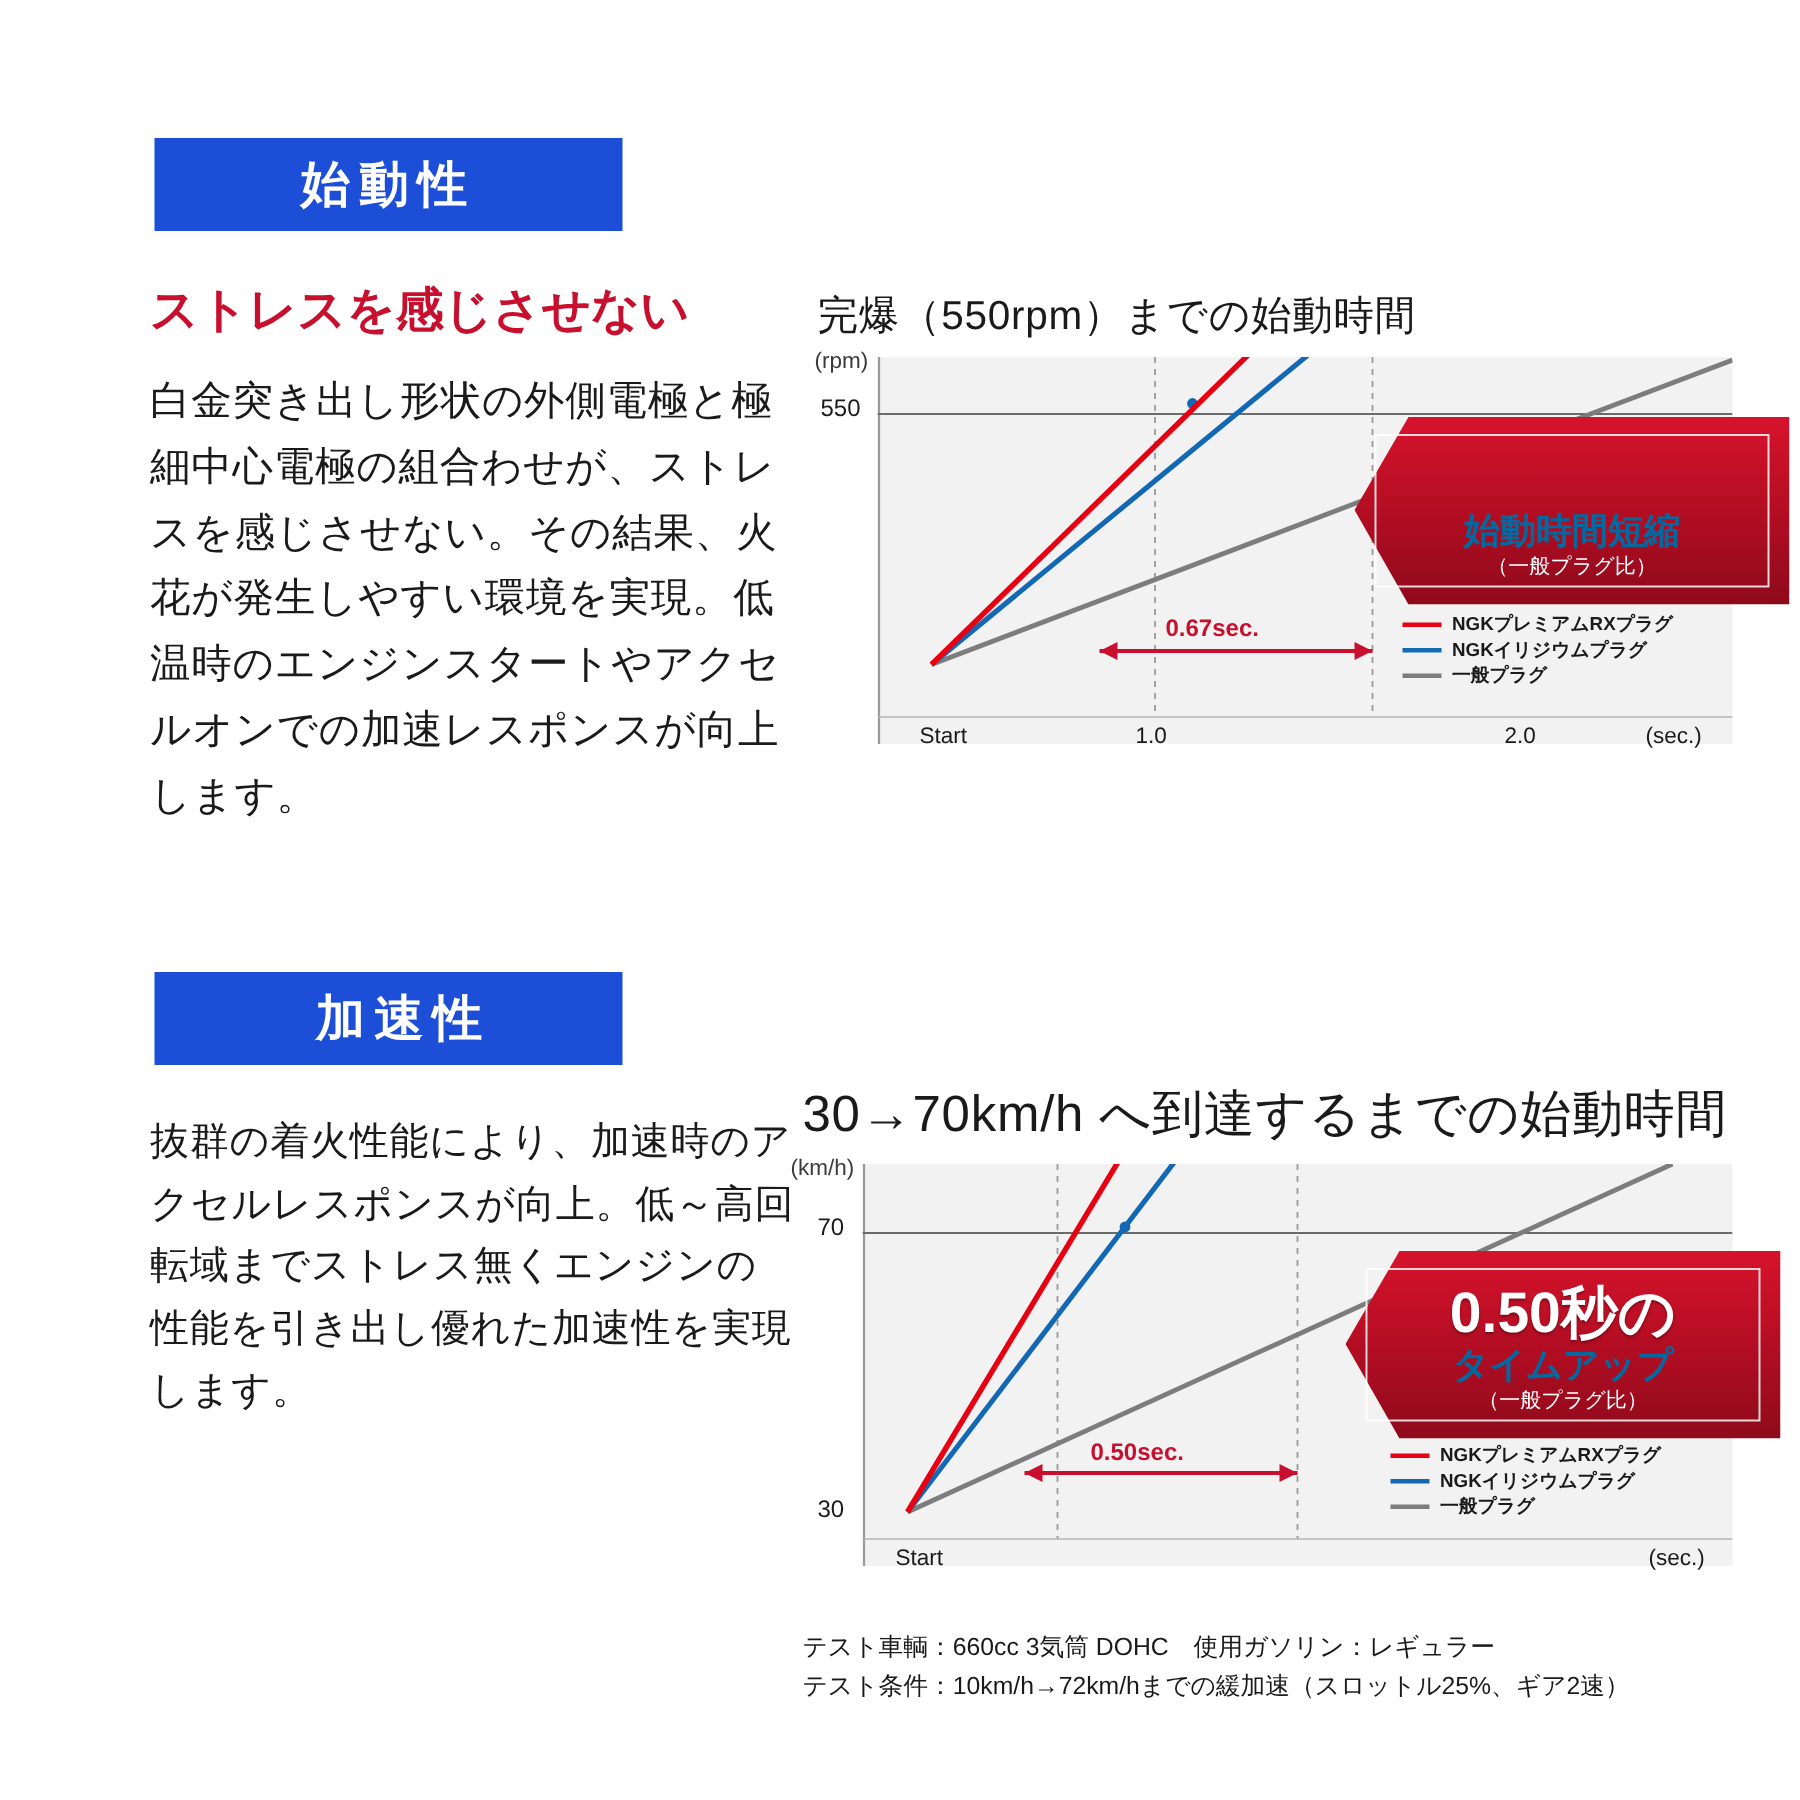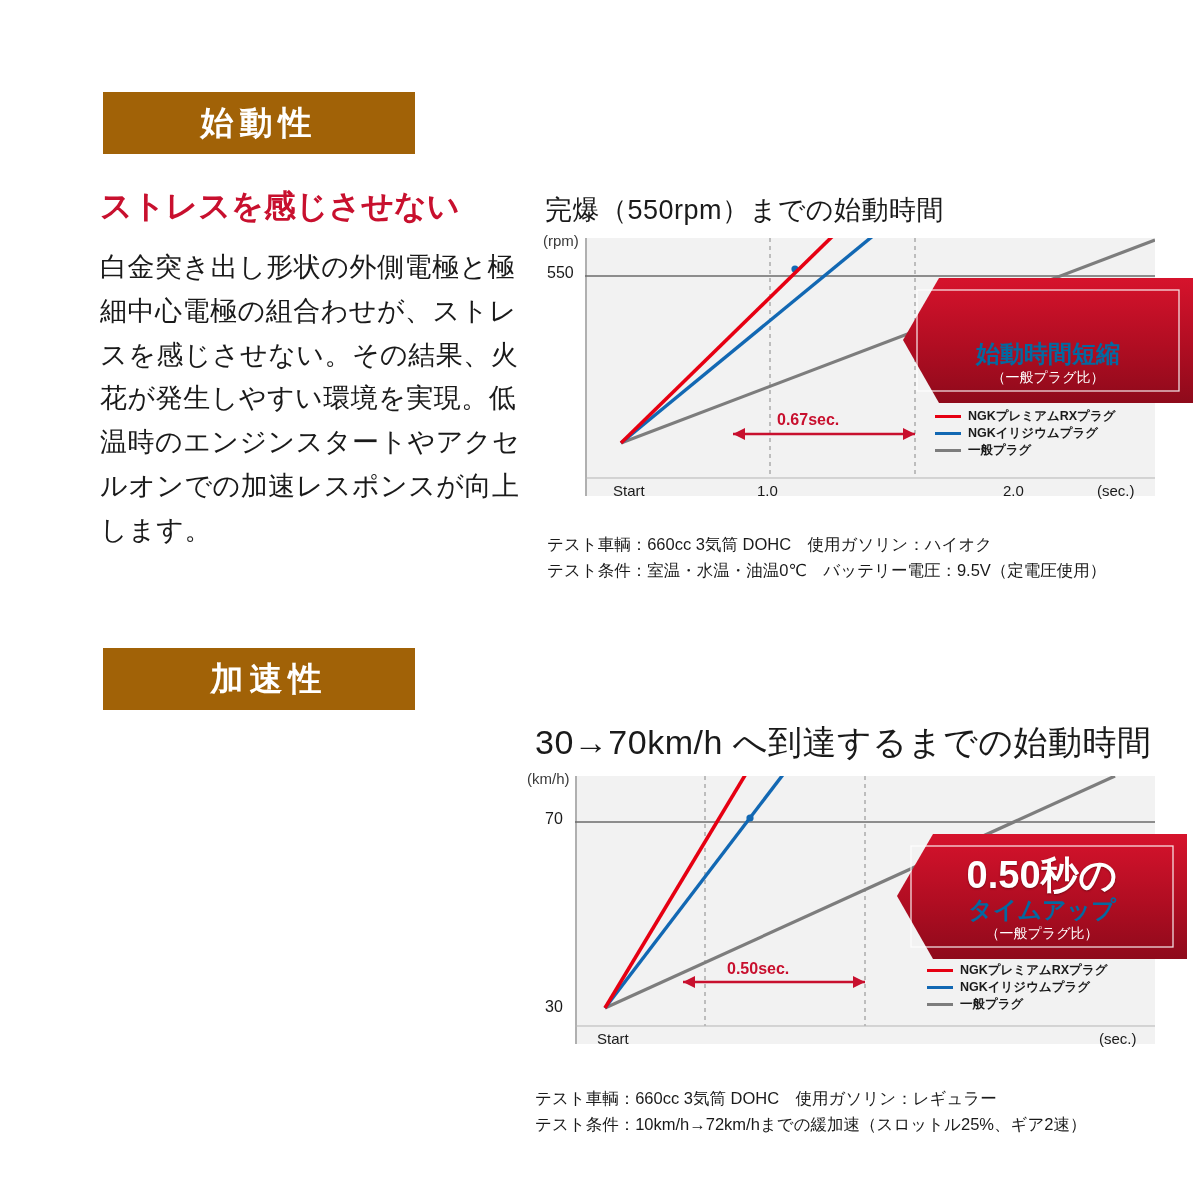--- a/index.html
+++ b/index.html
@@ -19,21 +19,21 @@
 
   
   .section { position: absolute; left: 0; top: 0; width: 1200px; }
   #section-1 { top: 80px; }
   #section-2 { top: 630px; }
 
   .badge {
     position: absolute;
     left: 103px; top: 12px;
     width: 312px; height: 62px;
-    background: #a16207;
+    background: #1d4ed8;
     color: #ffffff;
     display: flex; align-items: center; justify-content: center;
     font-size: 33px; font-weight: bold;
     letter-spacing: 6px;
   }
   #section-2 .badge { left: 103px; top: 18px; width: 312px; height: 62px; padding-left: 20px; }
 
   .left-col {
     position: absolute;
     left: 100px;
@@ -237,30 +237,29 @@
             <span class="legend-label">一般プラグ</span>
           </div>
         </div>
 
         <div class="startlabel" style="left:28px; top:244px;">Start</div>
         <div class="startlabel" style="left:172px; top:244px;">1.0</div>
         <div class="startlabel" style="left:418px; top:244px;">2.0</div>
         <div class="startlabel" style="left:512px; top:244px;">(sec.)</div>
       </div>
 
-      <div class="caption" style="margin-top:36px;">テスト車輌：660cc 3気筒 DOHC　使用ガソリン：ハイオク
-テスト条件：室温・水温・油温0℃　バッテリー電圧：9.5V（定電圧使用）</div>
     </div>
   </div>
 
   <div class="section" id="section-2">
 
     <div class="badge">加速性</div>
 
     <div class="left-col">
+      <p class="body-text">抜群の着火性能により、加速時のアクセルレスポンスが向上。低～高回転域までストレス無くエンジンの性能を引き出し優れた加速性を実現します。</p>
     </div>
 
     <div class="chart-col">
       <div class="chart-title">30→70km/h へ到達するまでの始動時間</div>
 
       <div class="plot-wrap" id="chart-2-plot">
         <div class="axis-unit" style="left:-48px; top:-6px;">(km/h)</div>
         <div class="axis-tick" style="left:-30px; top:34px;">70</div>
         <div class="axis-tick" style="left:-30px; top:222px;">30</div>
 

